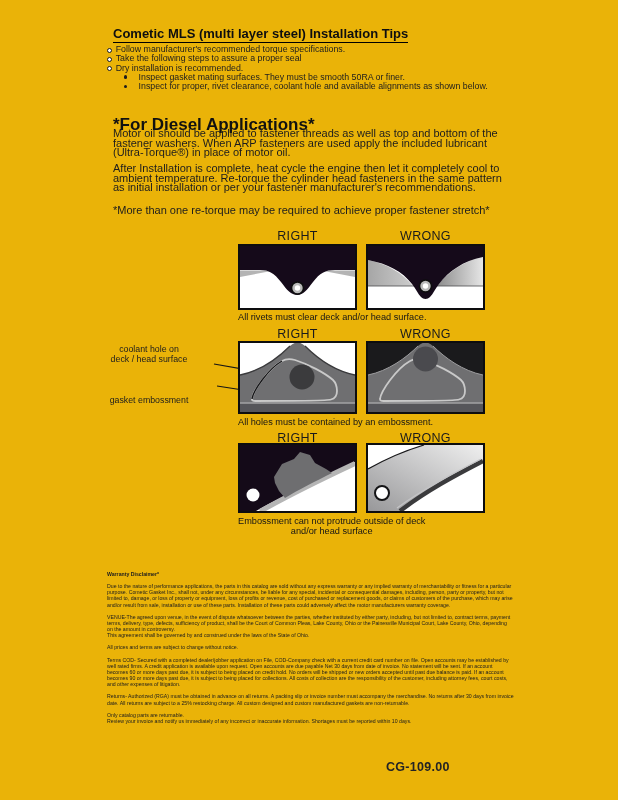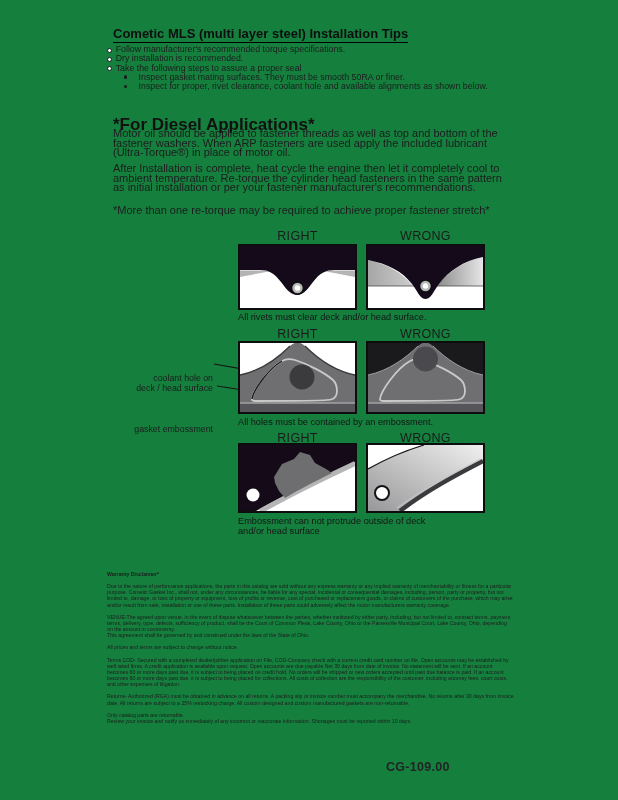--- a/index.html
+++ b/index.html
@@ -1,57 +1,57 @@
 <!DOCTYPE html>
 <html><head>
 <meta charset="utf-8">
 <style>
   html,body{margin:0;padding:0;background:#ffffff;}
-  .page{position:relative;width:618px;height:800px;background:#15803d;overflow:hidden;
+  .page{position:relative;width:618px;height:800px;background:#eab308;overflow:hidden;
         font-family:"Liberation Sans",sans-serif;color:#1a1a1c;}
   .abs{position:absolute;}
   .title{left:113px;top:26px;font-size:13px;font-weight:bold;color:#0e0e10;
          border-bottom:1.5px solid #000;padding-bottom:1px;display:inline-block;}
   .bullets{left:107px;top:45px;width:420px;font-size:8.8px;line-height:9.3px;color:#1c1c1e;text-align:center;}
   .b-row{display:flex;align-items:flex-start;}
   .b-dot{flex:0 0 auto;width:3.2px;height:3.2px;border:0.9px solid #1c1c1e;border-radius:50%;
          margin:2.6px 3.5px 0 0;background:#fff;}
   .b-sub{margin-left:17px;gap:8px;}
   .b-fill{flex:0 0 auto;width:3.4px;height:3.4px;border-radius:50%;background:#1c1c1e;margin:2.6px 3.2px 0 0;}
   .h2{left:113px;top:115px;font-size:17px;font-weight:bold;color:#111;}
   .para{left:113px;width:399px;font-size:11px;line-height:9.6px;color:#1c1c1e;}
   .fig-label{width:119px;text-align:center;font-size:12.5px;color:#1a1a1c;letter-spacing:0.3px;}
   .panel{width:119px;height:66px;box-sizing:border-box;border:2.5px solid #0d0d0e;background:#fff;}
   .panel svg{display:block;width:100%;height:100%;}
-  .caption{font-size:9.2px;line-height:10px;color:#141416;}
-  .callout{font-size:8.8px;line-height:9.6px;color:#1c1c1e;text-align:right;width:128px;left:85px;margin-top:29px;}
+  .caption{font-size:9.2px;line-height:10px;color:#141416;text-align:center;}
+  .callout{font-size:8.8px;line-height:9.6px;color:#1c1c1e;text-align:center;width:128px;left:85px;}
   .warranty{left:107px;top:571px;width:407px;font-size:5.2px;line-height:6.15px;color:#1c1c1e;}
   .warranty .wh{font-weight:bold;margin-bottom:6px;}
   .warranty .wp{margin-bottom:6px;}
   .footer-code{left:386px;top:760px;font-size:12.5px;color:#232325;letter-spacing:0.3px;font-weight:bold;}
 </style>
 </head>
 <body>
 
 <div class="page">
 
   <div class="abs title">Cometic MLS (multi layer steel) Installation Tips</div>
 
   <div class="abs bullets">
     <div class="b-row">
       <span class="b-dot"></span>
       <span>Follow manufacturer's recommended torque specifications.</span>
     </div>
     <div class="b-row">
       <span class="b-dot"></span>
-      <span>Dry installation is recommended.</span>
+      <span>Take the following steps to assure a proper seal</span>
     </div>
     <div class="b-row">
       <span class="b-dot"></span>
-      <span>Take the following steps to assure a proper seal</span>
+      <span>Dry installation is recommended.</span>
     </div>
     <div class="b-row b-sub">
       <span class="b-fill"></span>
       <span>Inspect gasket mating surfaces.  They must be smooth 50RA or finer.</span>
     </div>
     <div class="b-row b-sub">
       <span class="b-fill"></span>
       <span>Inspect for proper, rivet clearance, coolant hole and available alignments as shown below.</span>
     </div>
   </div>

